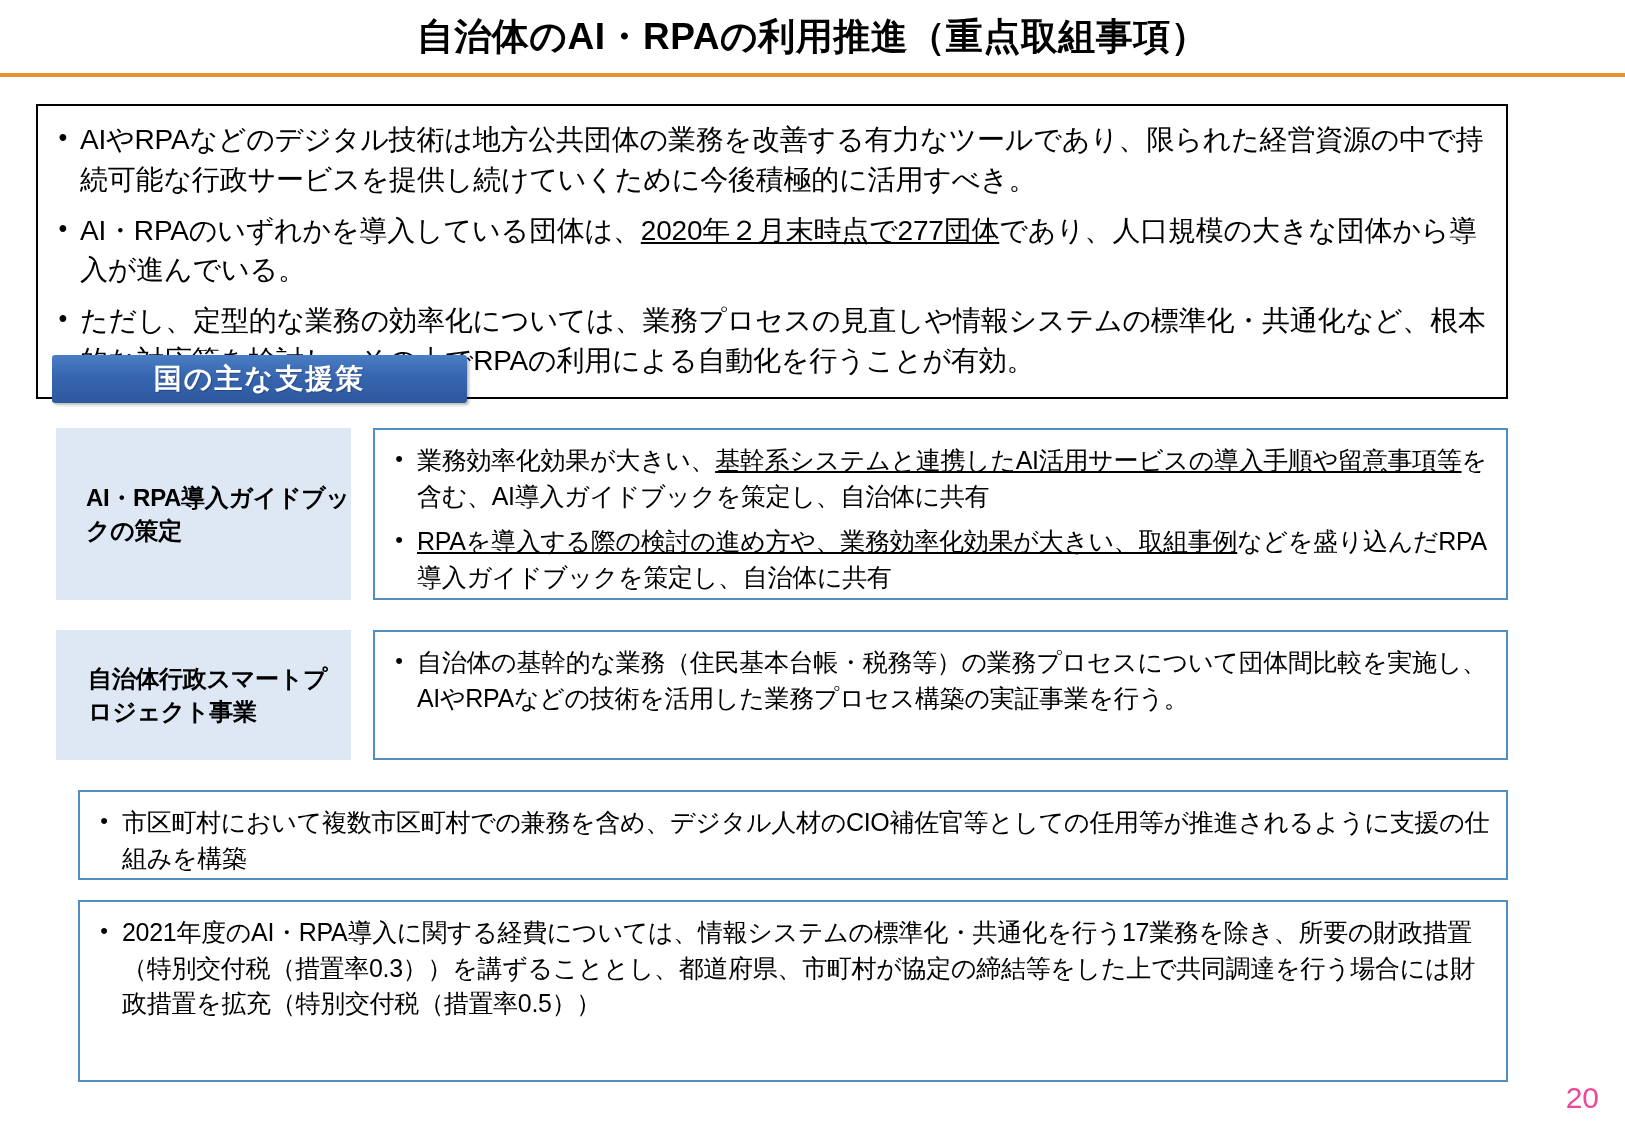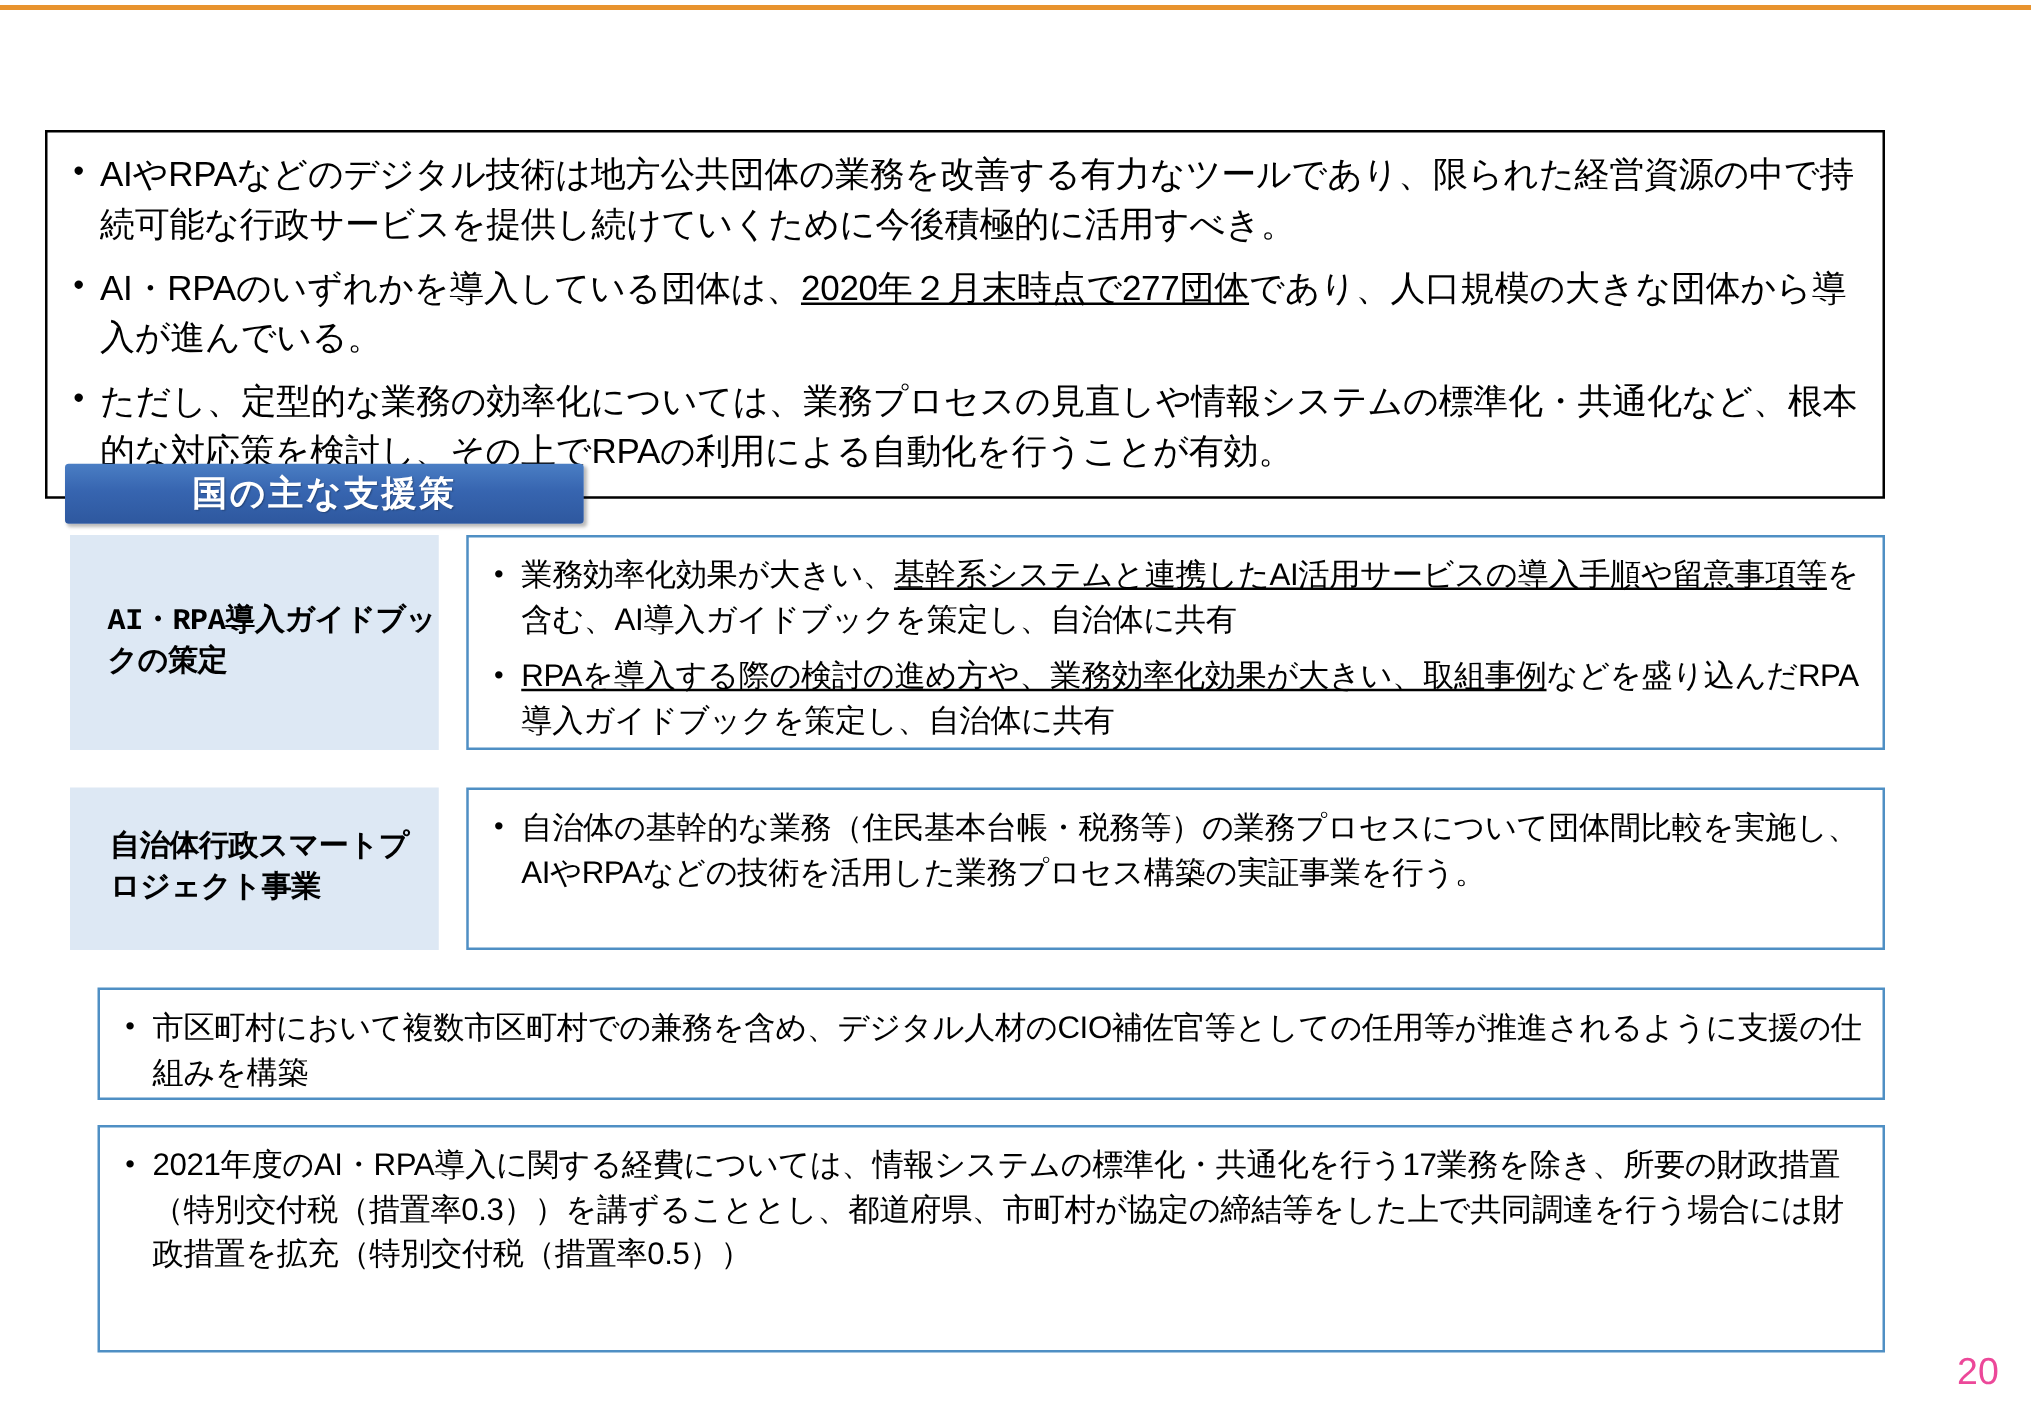--- a/index.html
+++ b/index.html
@@ -61,21 +61,21 @@
     font-size: 28px;
     line-height: 1.42;
     letter-spacing: -0.2px;
   }
   .u { text-decoration: underline; text-underline-offset: 2px; text-align: center; }
 
   
   .banner {
     position: absolute;
     left: 52px;
-    top: 371px;
+    top: 355px;
     width: 415px;
     height: 48px;
     background: linear-gradient(to bottom, #4a7ec4 0%, #3765b0 45%, #2e589f 100%);
     border-radius: 3px;
     box-shadow: 2px 2px 3px rgba(0,0,0,0.28);
     display: flex;
     align-items: center;
     justify-content: center;
   }
   .banner-label {
@@ -99,21 +99,20 @@
     margin-bottom: 30px;
   }
   .section:last-child { margin-bottom: 0; }
   .section-label {
     flex: 0 0 295px;
     background: #dde8f4;
     display: flex;
     align-items: center;
     padding: 0 0 0 30px;
     box-sizing: border-box;
-    font-family: Liberation Mono, monospace;
   }
   .section-label-text {
     font-size: 24px;
     font-weight: bold;
     line-height: 1.38;
     letter-spacing: -0.3px;
   }
   .section-body {
     flex: 1 1 auto;
     margin-left: 22px;
@@ -164,20 +163,21 @@
     right: 26px;
     bottom: 10px;
     font-size: 30px;
     color: #ec4899;
   }
 </style>
 </head>
 <body>
 
 <div>
+  <div class="slide-title">自治体のAI・RPAの利用推進（重点取組事項）</div>
   <div class="title-rule"></div>
 </div>
 
 <div class="summary-box">
 
   <div class="bullet-row">
     <span class="bullet-dot">•</span>
     <span class="bullet-text"><span>AIやRPAなどのデジタル技術は地方公共団体の業務を改善する有力なツールであり、限られた経営資源の中で持続可能な行政サービスを提供し続けていくために今後積極的に活用すべき。</span><span class="u"></span><span></span></span>
   </div>
 

